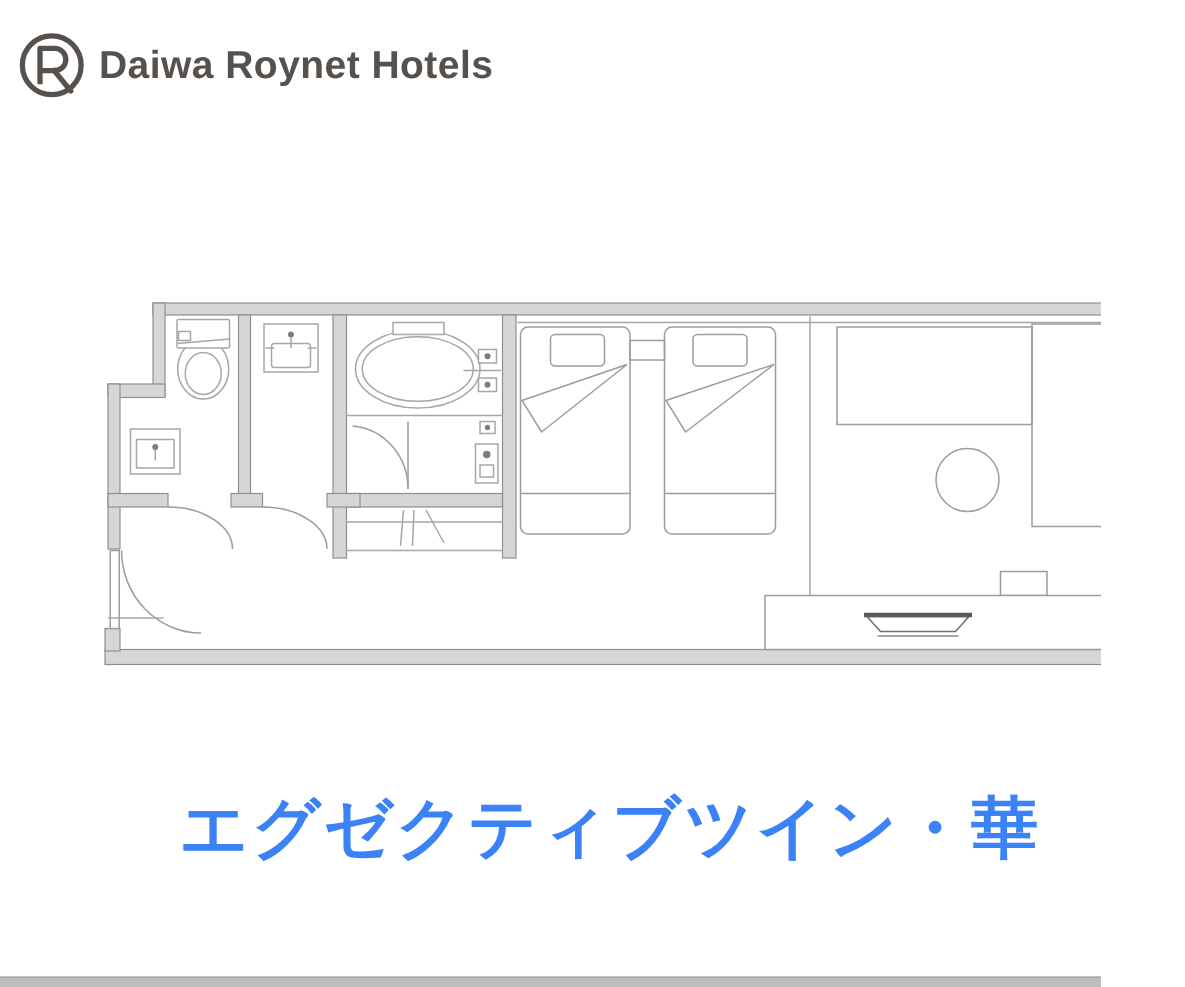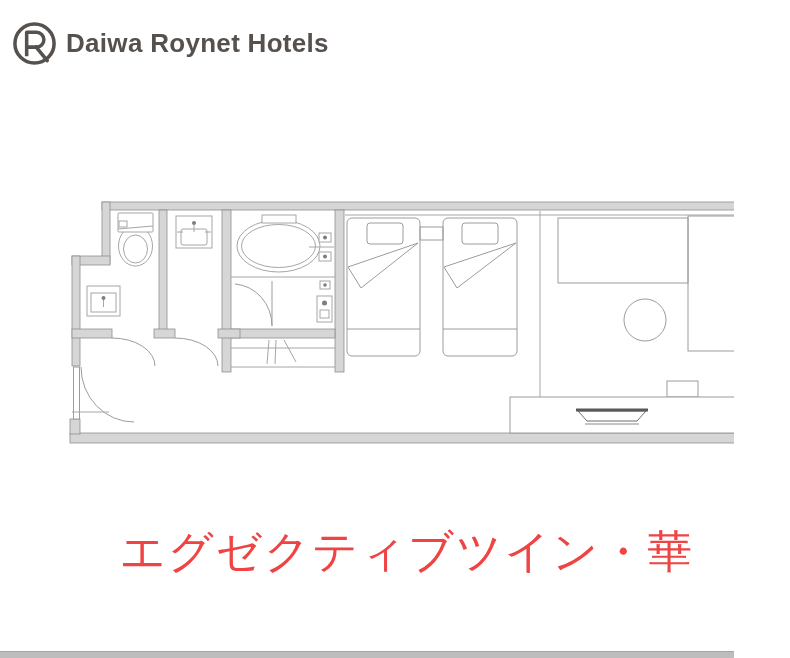--- a/index.html
+++ b/index.html
@@ -3,21 +3,21 @@
 <meta charset="utf-8">
 <style>
   html,body{margin:0;padding:0;background:#fff;}
   #stage{position:relative;width:734px;height:658px;background:#ffffff;overflow:hidden;
          font-family:"Liberation Sans","DejaVu Sans",sans-serif;}
   .logo{position:absolute;left:11px;top:20px;display:flex;align-items:center;gap:8px;}
   .logo svg{display:block;}
   .brand-text{font-size:26px;font-weight:bold;color:#57514e;letter-spacing:0.3px;white-space:nowrap;}
   .plan{position:absolute;left:0;top:0;}
   .caption{position:absolute;left:80px;right:0;top:522px;text-align:center;
-           font-size:45px;letter-spacing:2px;color:#ef4444;font-weight:400;white-space:nowrap;}
+           font-size:45px;letter-spacing:2px;color:#3b82f6;font-weight:700;white-space:nowrap;}
   .bottom-bar{position:absolute;left:0;right:0;bottom:0;height:6px;background:#bdbdbd;border-top:1px solid #a5a5a5;}
   .walls rect{fill:#d6d6d6;stroke:#8f8f8f;stroke-width:0.8;}
   .fix{fill:none;stroke:#a6a6a6;stroke-width:1;}
   .fixw{fill:#ffffff;stroke:#a6a6a6;stroke-width:1;}
   .fur{fill:none;stroke:#9c9c9c;stroke-width:1;}
   .furw{fill:#ffffff;stroke:#9c9c9c;stroke-width:1;}
   .dark{stroke:#5a5a5a;}
 </style>
 </head>
 <body>

